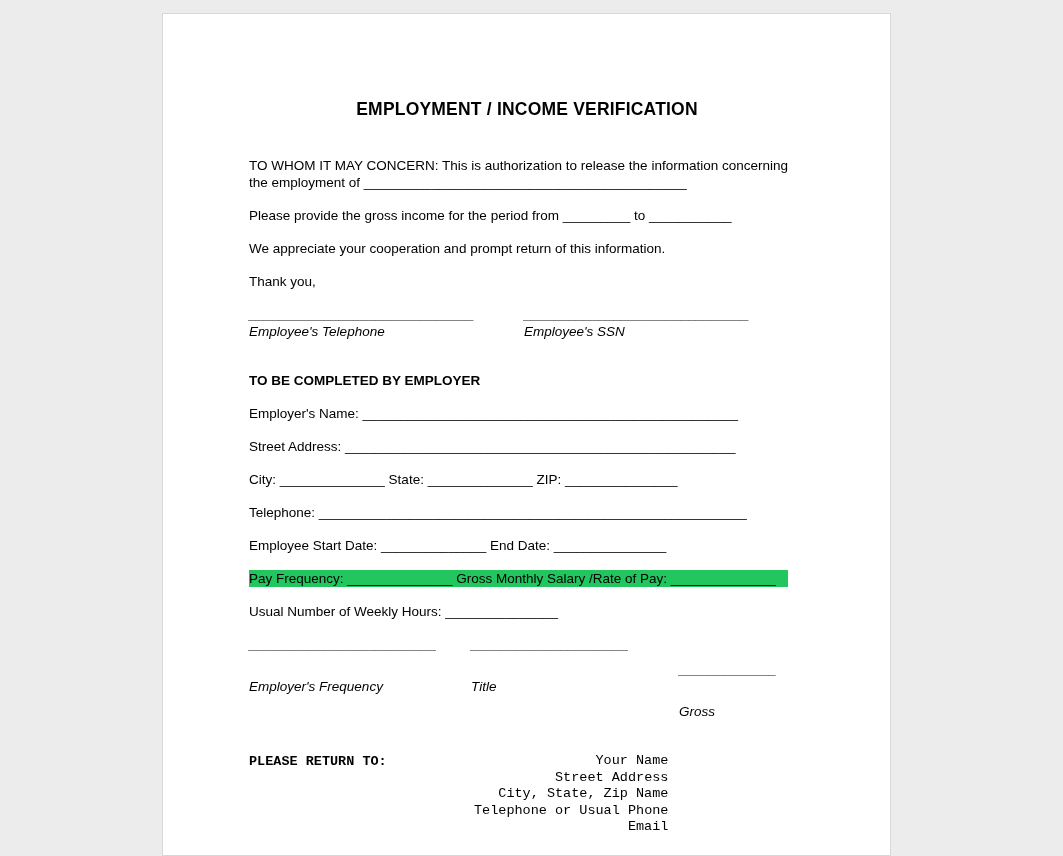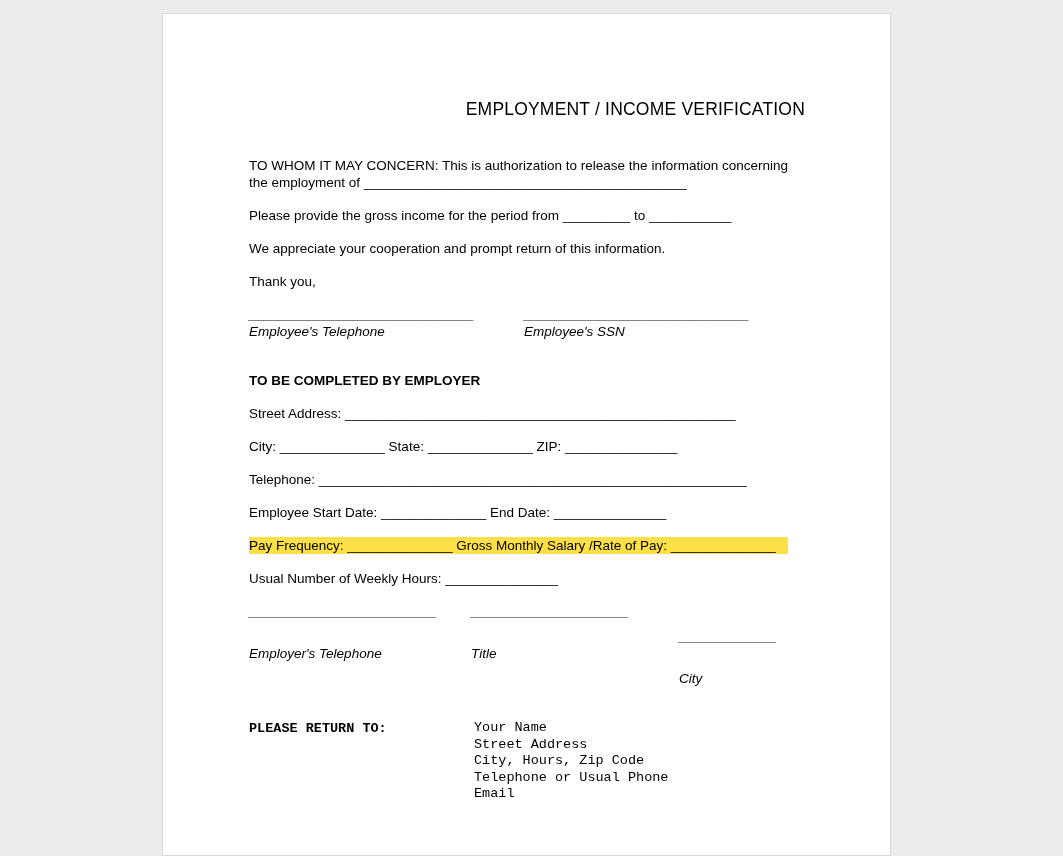--- a/index.html
+++ b/index.html
@@ -21,22 +21,22 @@
     border: 1px solid #d8d8d8;
     box-sizing: border-box;
   }
   .content {
     padding: 84px 85px 0 86px;
     color: #000000;
     font-size: 13.5px;
     line-height: 17px;
   }
   .doc-title {
-    text-align: right;
-    font-weight: normal;
+    text-align: center;
+    font-weight: bold;
     font-size: 17.5px;
     line-height: 22px;
     margin: 0 0 37px 0;
     letter-spacing: 0.2px;
   }
   p.line {
     margin: 0 0 16px 0;
     white-space: nowrap;
   }
   p.para {
@@ -74,20 +74,21 @@
     margin-top: 17px;
     font-family: Liberation Mono, monospace;
   }
   .return-label {
     font-weight: bold;
     width: 225px;
     flex: 0 0 auto;
   }
   .return-lines div {
     line-height: 16.5px;
+    text-align: right;
   }
 </style>
 </head>
 <body>
 
 <div class="page">
   <div class="content">
 
     <h1 class="doc-title">EMPLOYMENT / INCOME VERIFICATION</h1>
 
@@ -104,49 +105,50 @@
       <span class="col-a">______________________________</span>
       <span class="col-b">______________________________</span>
     </div>
     <div class="sig-row bottom-gap">
       <span class="col-a">Employee's Telephone</span>
       <span class="col-b">Employee's SSN</span>
     </div>
 
     <p class="section-title">TO BE COMPLETED BY EMPLOYER</p>
 
+    <p class="line">Employer's Name: __________________________________________________</p>
 
     <p class="line">Street Address: ____________________________________________________</p>
 
     <p class="line">City: ______________ State: ______________ ZIP: _______________</p>
 
     <p class="line">Telephone: _________________________________________________________</p>
 
     <p class="line">Employee Start Date: ______________ End Date: _______________</p>
 
-    <p class="line"><span class="highlight" id="pay-highlight" style="background: #fde047;">Pay Frequency: ______________ Gross Monthly Salary /Rate of Pay: ______________</span></p>
+    <p class="line"><span class="highlight" id="pay-highlight" style="background: #22c55e;">Pay Frequency: ______________ Gross Monthly Salary /Rate of Pay: ______________</span></p>
 
     <p class="line">Usual Number of Weekly Hours: _______________</p>
 
     <div class="sig-row">
       <span class="col-3a">_________________________</span>
       <span class="col-3b">_____________________</span>
       <span class="col-3c">_____________</span>
     </div>
     <div class="sig-row big-bottom-gap">
-      <span class="col-3a">Employer's Telephone</span>
+      <span class="col-3a">Employer's Frequency</span>
       <span class="col-3b">Title</span>
-      <span class="col-3c">City</span>
+      <span class="col-3c">Gross</span>
     </div>
 
     <div class="return-block">
       <span class="return-label">PLEASE RETURN TO:</span>
       <span class="return-lines">
         <div>Your Name</div>
         <div>Street Address</div>
-        <div>City, Hours, Zip Code</div>
+        <div>City, State, Zip Name</div>
         <div>Telephone or Usual Phone</div>
         <div>Email</div>
       </span>
     </div>
 
   </div>
 </div>
 
 </body></html>

